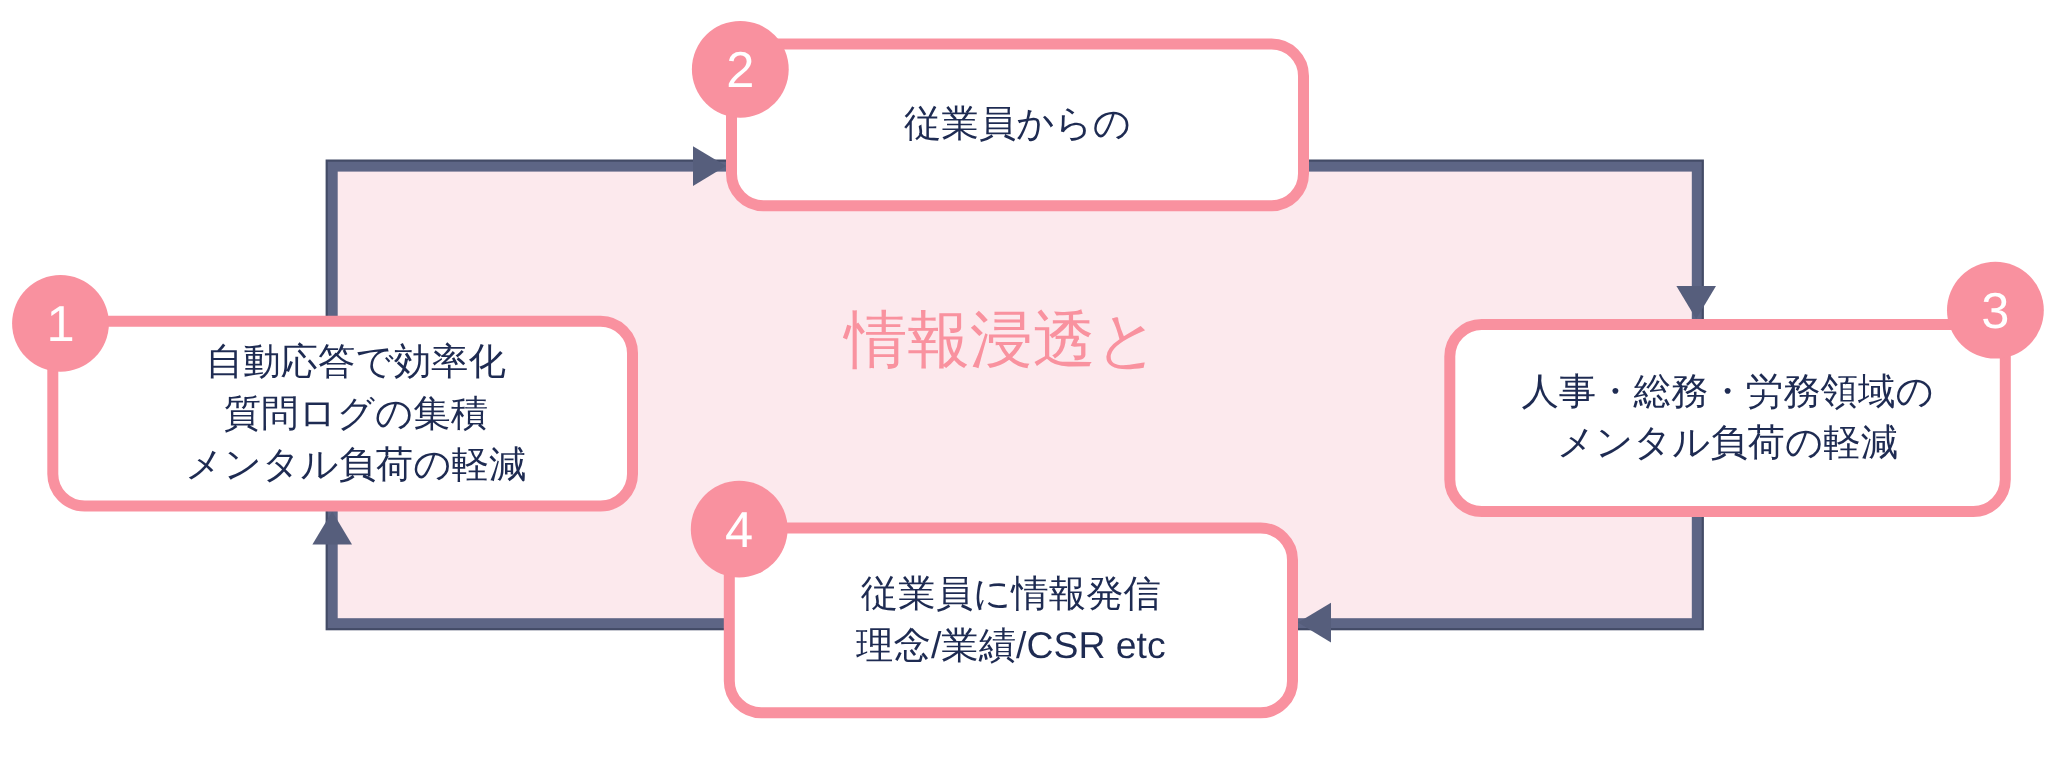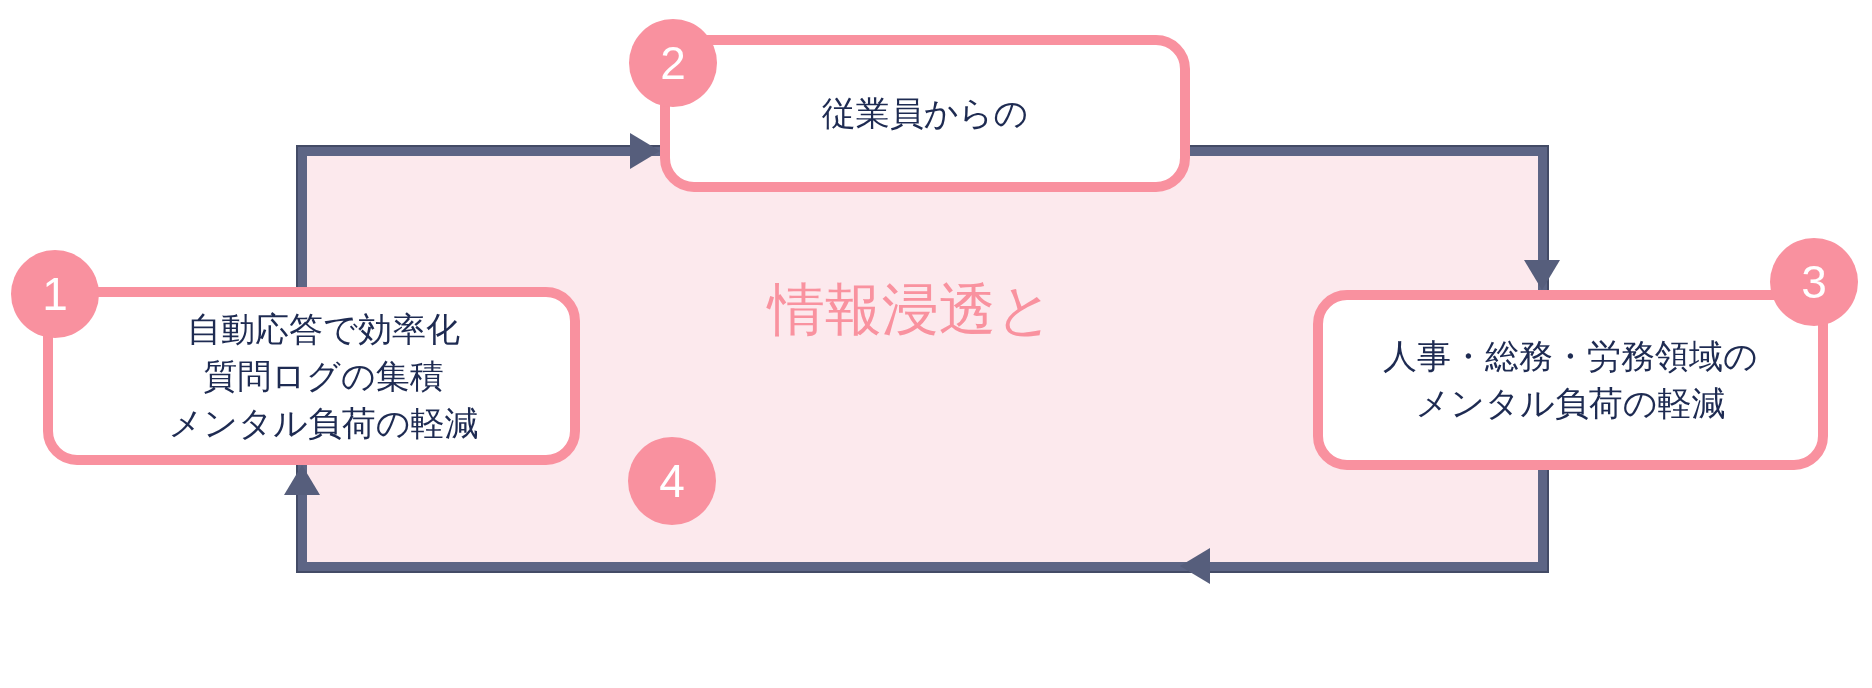--- a/index.html
+++ b/index.html
@@ -73,20 +73,24 @@
 
   <div class="step-box box2">
     <div>従業員からの</div>
   </div>
 
   <div class="step-box box3">
     <div>人事・総務・労務領域の</div>
     <div>メンタル負荷の軽減</div>
   </div>
 
+  <div class="step-box box4">
+    <div>従業員に情報発信</div>
+    <div>理念/業績/CSR etc</div>
+  </div>
 
   <div class="num-circle c1">
     <span>1</span>
   </div>
   <div class="num-circle c2">
     <span>2</span>
   </div>
   <div class="num-circle c3">
     <span>3</span>
   </div>

